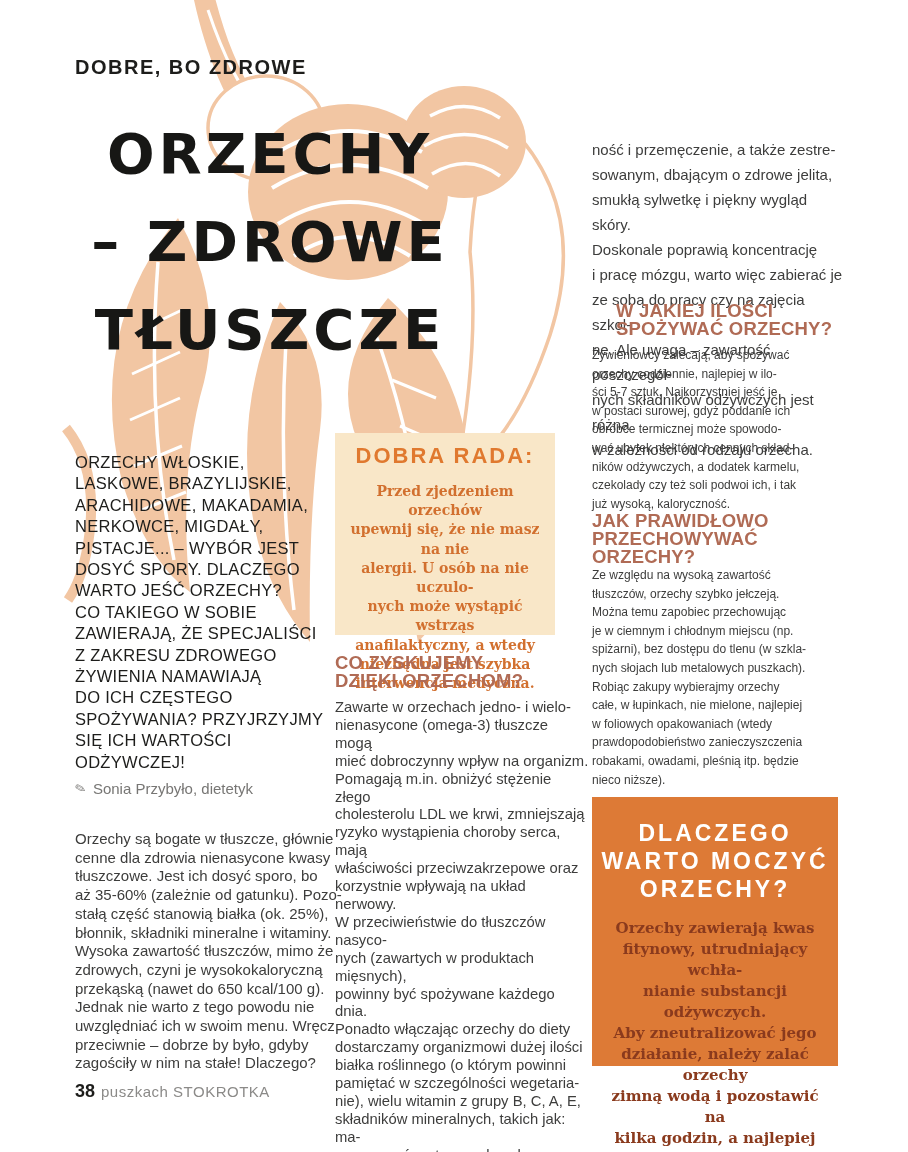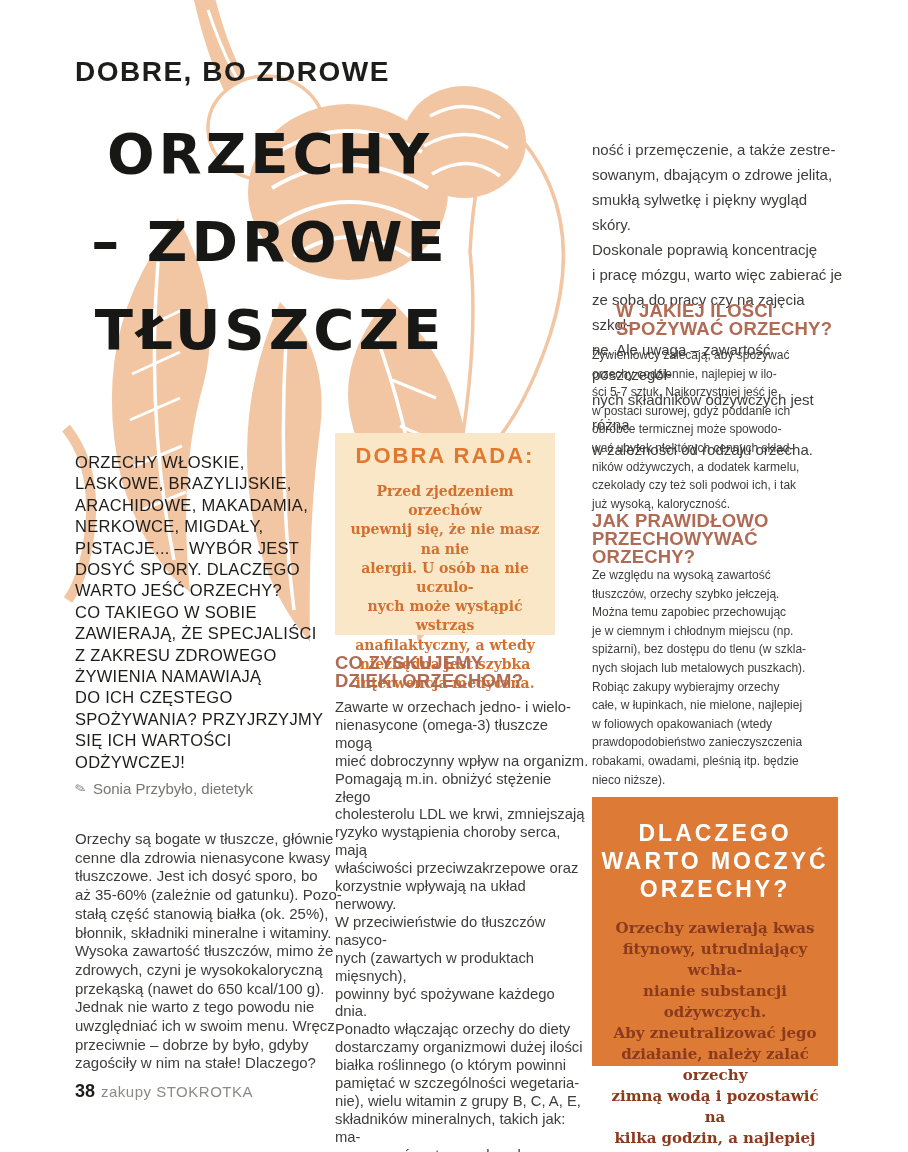--- a/index.html
+++ b/index.html
@@ -6,21 +6,21 @@
   body { width:908px; height:1152px; font-family:"Liberation Sans", sans-serif; }
   .page { position:relative; width:908px; height:1152px; overflow:hidden; background:#fff; }
 
   .layer { position:absolute; z-index:2; }
   .pre { white-space:pre-line; }
 
   .illo { position:absolute; left:28px; top:0; z-index:1; }
 
   .kicker {
     left:75px; top:56px;
-    font-size:28px; font-weight:bold; letter-spacing:1.5px;
+    font-size:20px; font-weight:bold; letter-spacing:1.5px;
     color:var(--ink,#1d1d1b);
   }
 
   .title {
     left:52px; top:110px; width:436px;
     text-align:center; font-family:"DejaVu Sans", sans-serif;
     font-weight:bold; font-size:56px; line-height:88px; letter-spacing:4px;
     color:#171715;
   }
 
@@ -238,16 +238,16 @@
 nianie substancji odżywczych.
 Aby zneutralizować jego
 działanie, należy zalać orzechy
 zimną wodą i pozostawić na
 kilka godzin, a najlepiej
 na całą noc.</div>
   </div>
 
   <div class="layer footer">
     <span class="page-num">38</span>
-    <span class="mag-name">zakupy STOKROTKA</span>
+    <span class="mag-name">puszkach STOKROTKA</span>
   </div>
 
 </div>
 
 </body></html>

